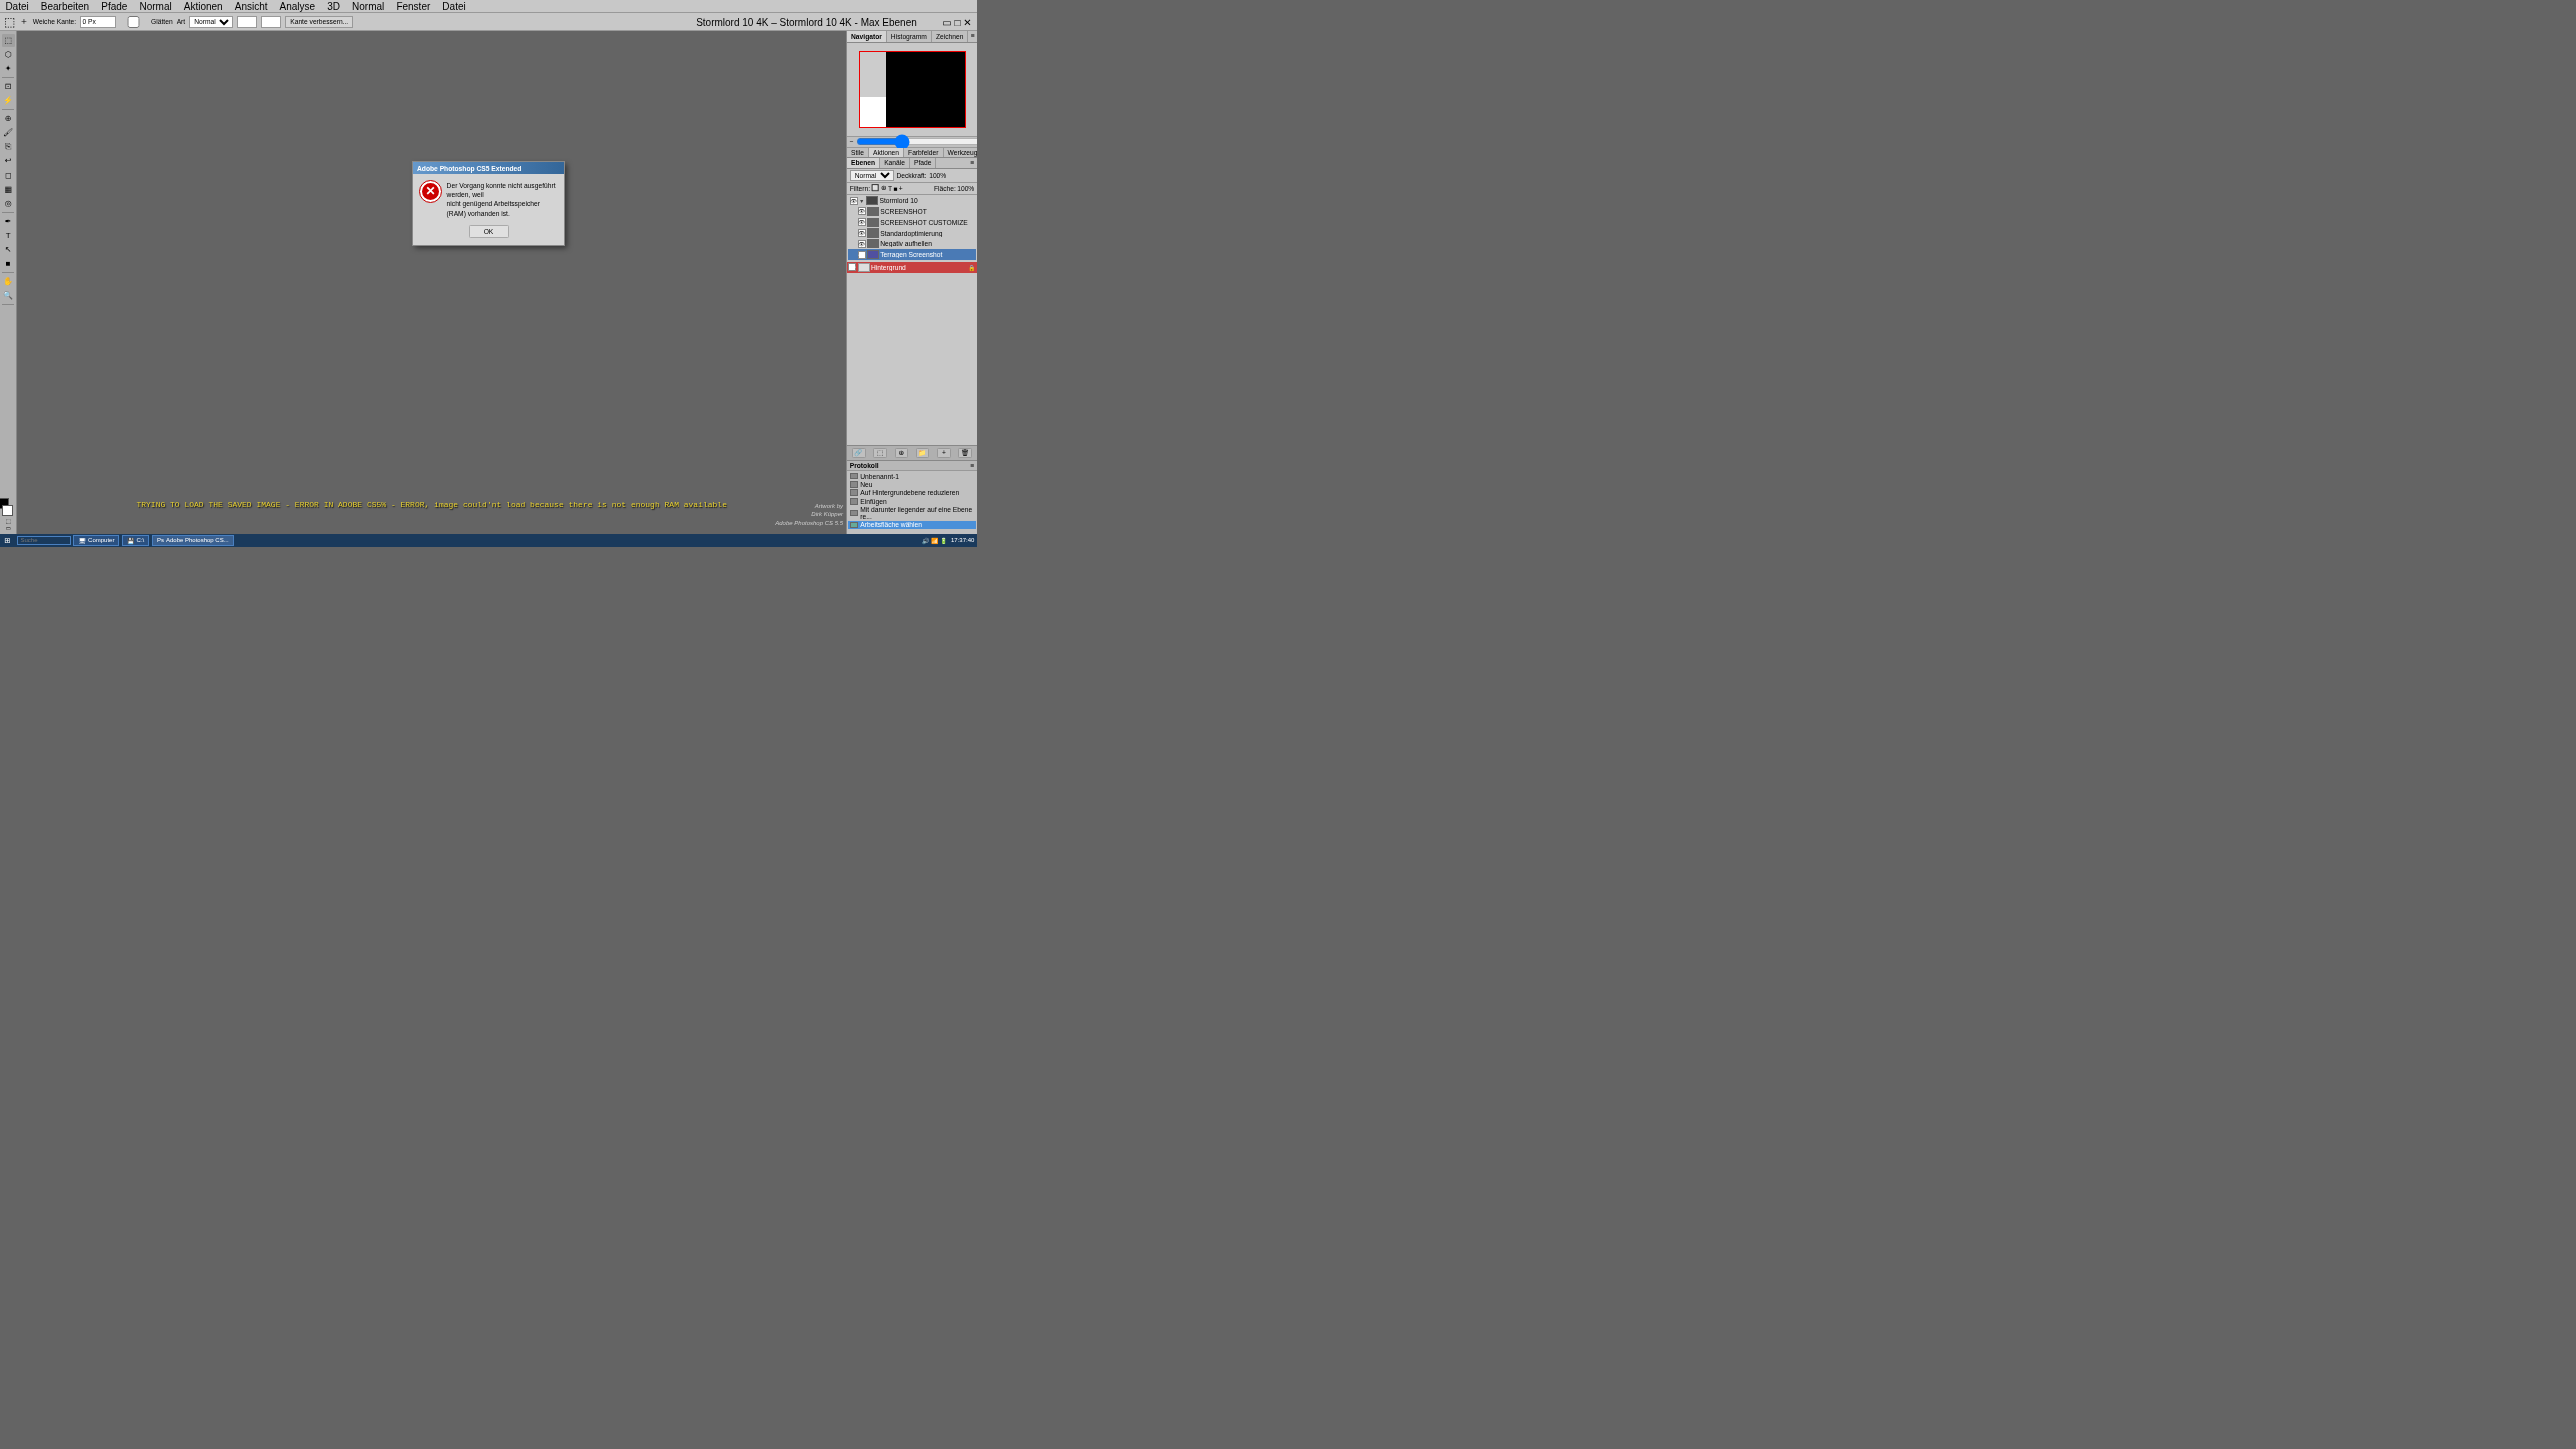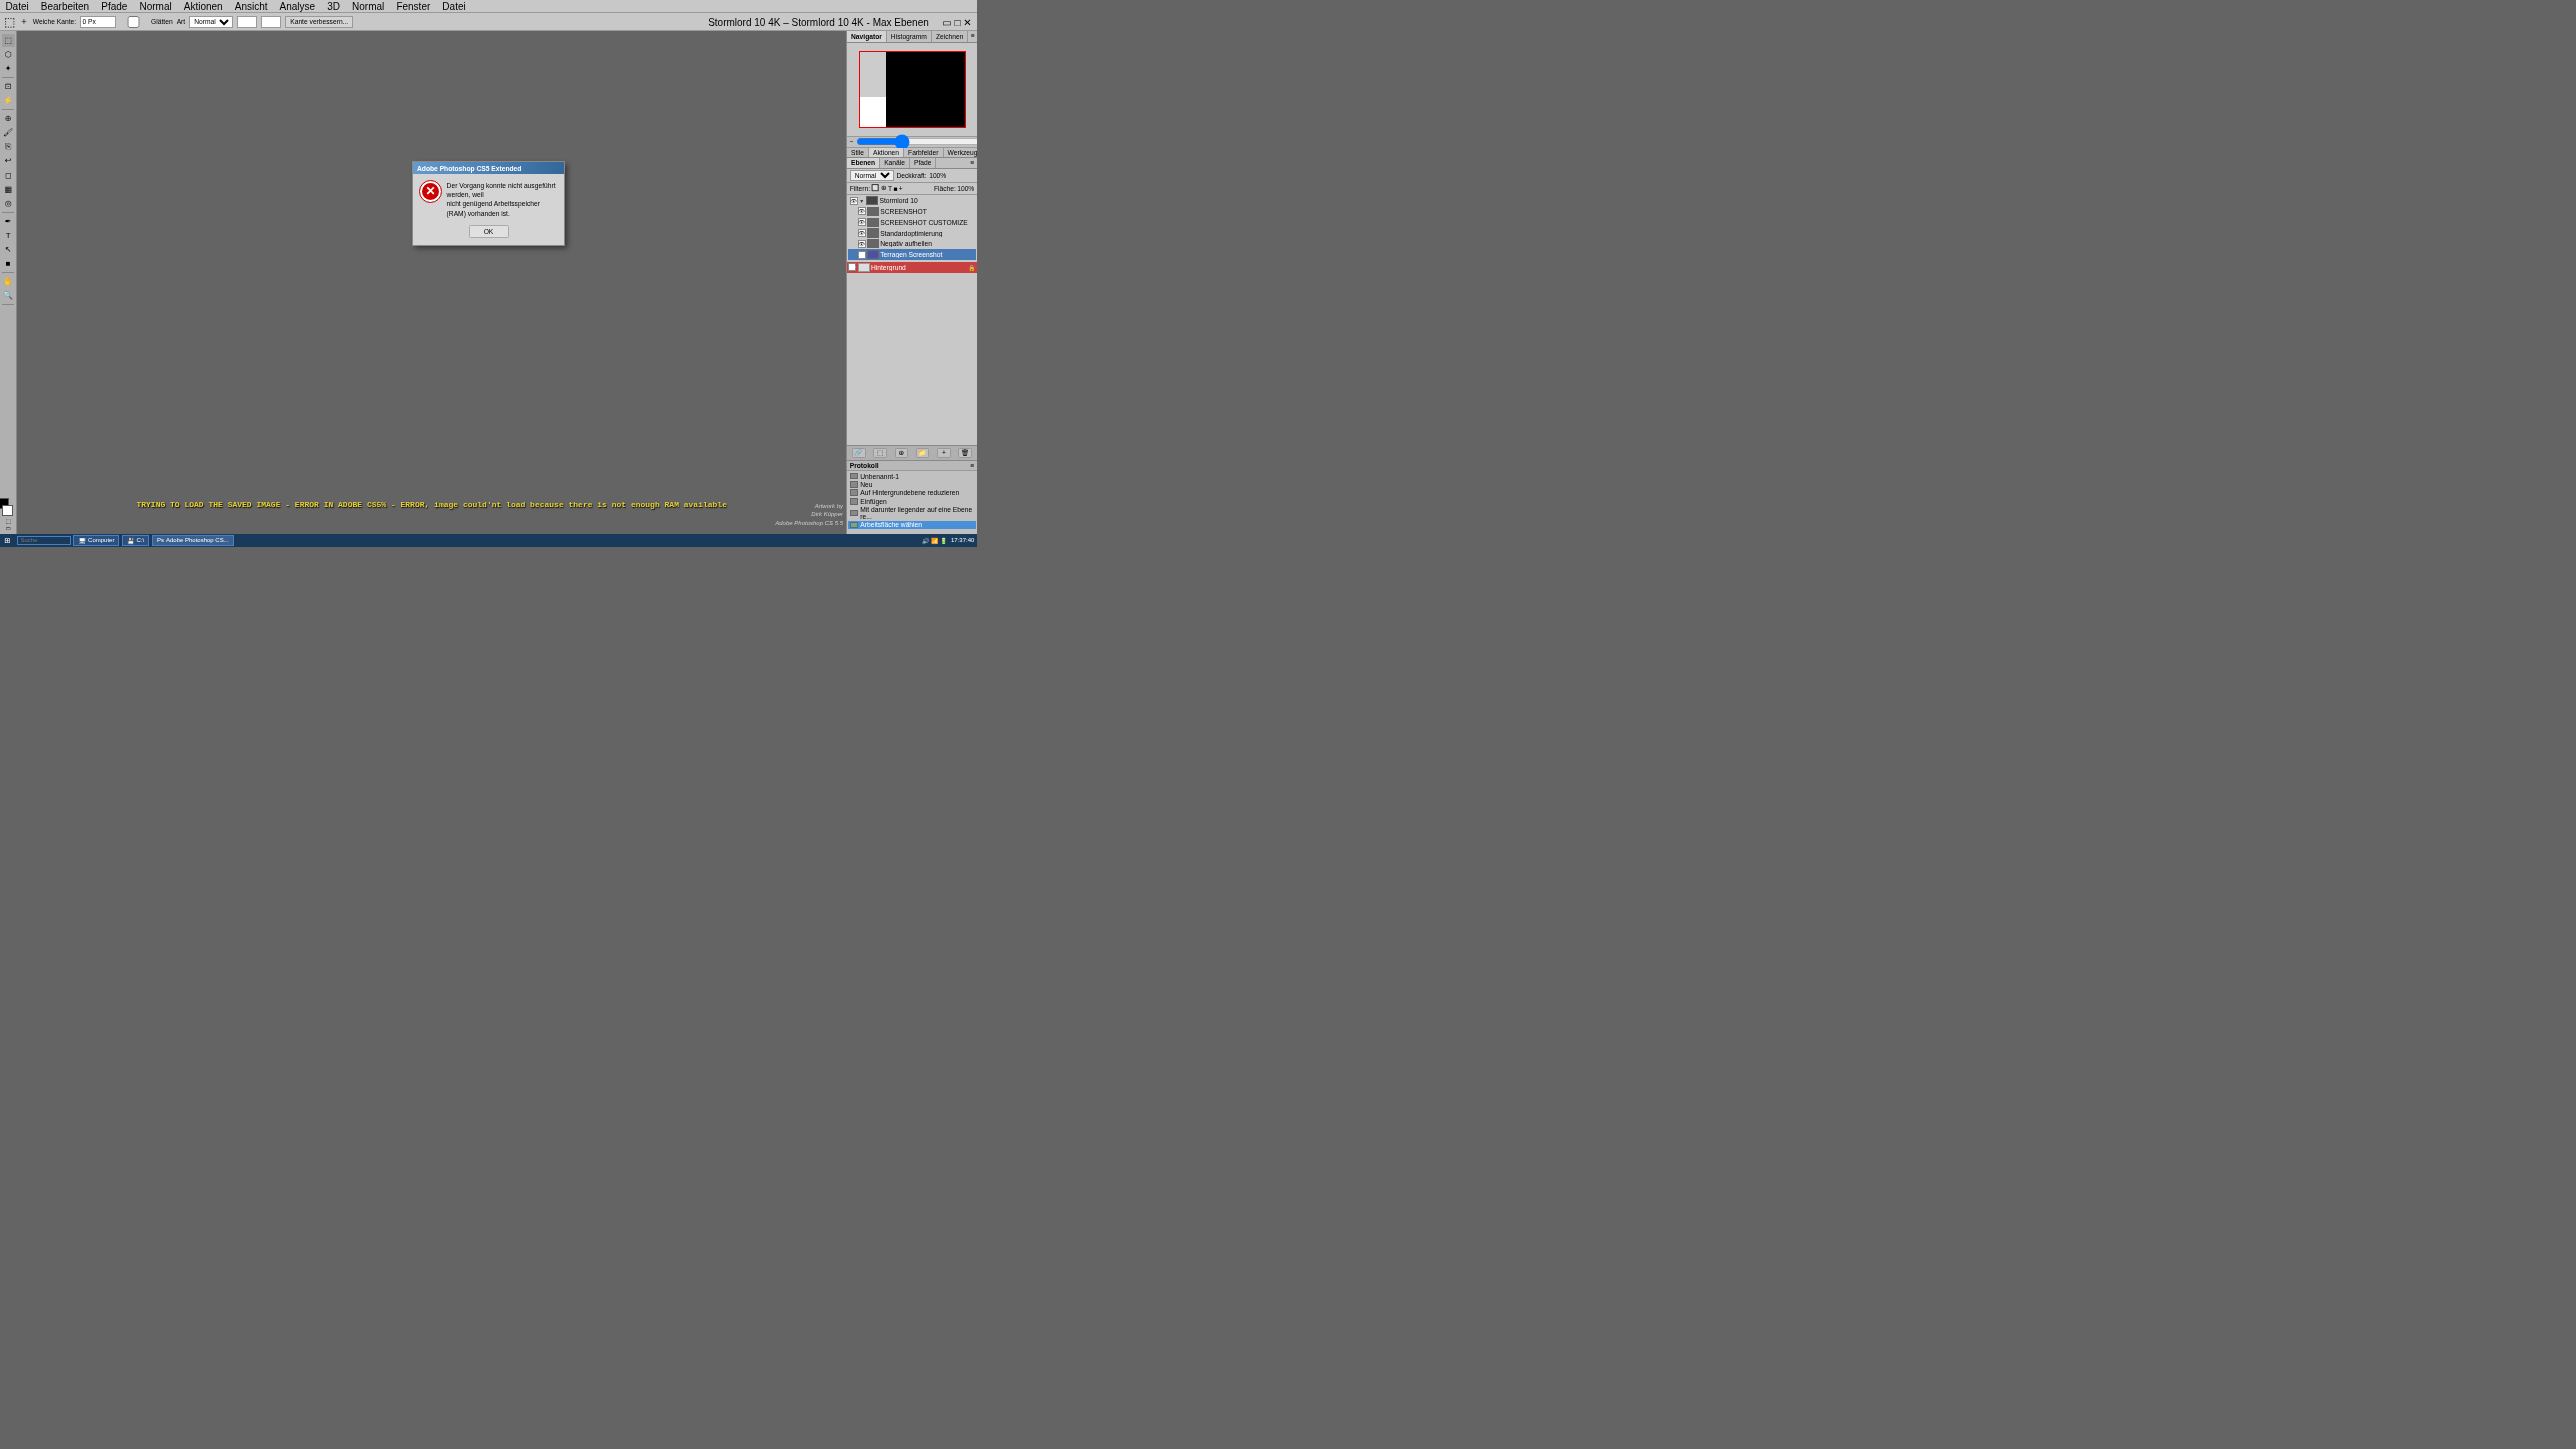--- a/index.html
+++ b/index.html
@@ -31,21 +31,21 @@
       cursor: pointer;
       padding: 0 2.7px;
       color: #000;
     }
     #menu-bar .right-info {
       position: absolute;
       right: 2.7px;
       font-size: 6.7px;
       color: #000;
       display: flex;
-      gap: 8px;
+      gap: 20px;
       margin-top: 32px;
     }
 
     
     #options-bar {
       width: 100%;
       height: 17.4px;
       background: #c8c8c8;
       border-bottom: 0.7px solid #999;
       display: flex;
@@ -469,21 +469,21 @@
 
     
     #bottom-text {
       position: absolute;
       bottom: 38px;
       left: 17.4px;
       right: 131px;
       text-align: center;
       color: #e8d030;
       font-size: 8px;
-      font-weight: bold;
+      font-weight: normal;
       font-family: 'Courier New', monospace;
       text-shadow: 0.7px 0.7px 1.3px #000;
       pointer-events: none;
     }
     #credit-text {
       position: absolute;
       bottom: 20px;
       right: 134px;
       font-size: 6px;
       color: #ccc;

